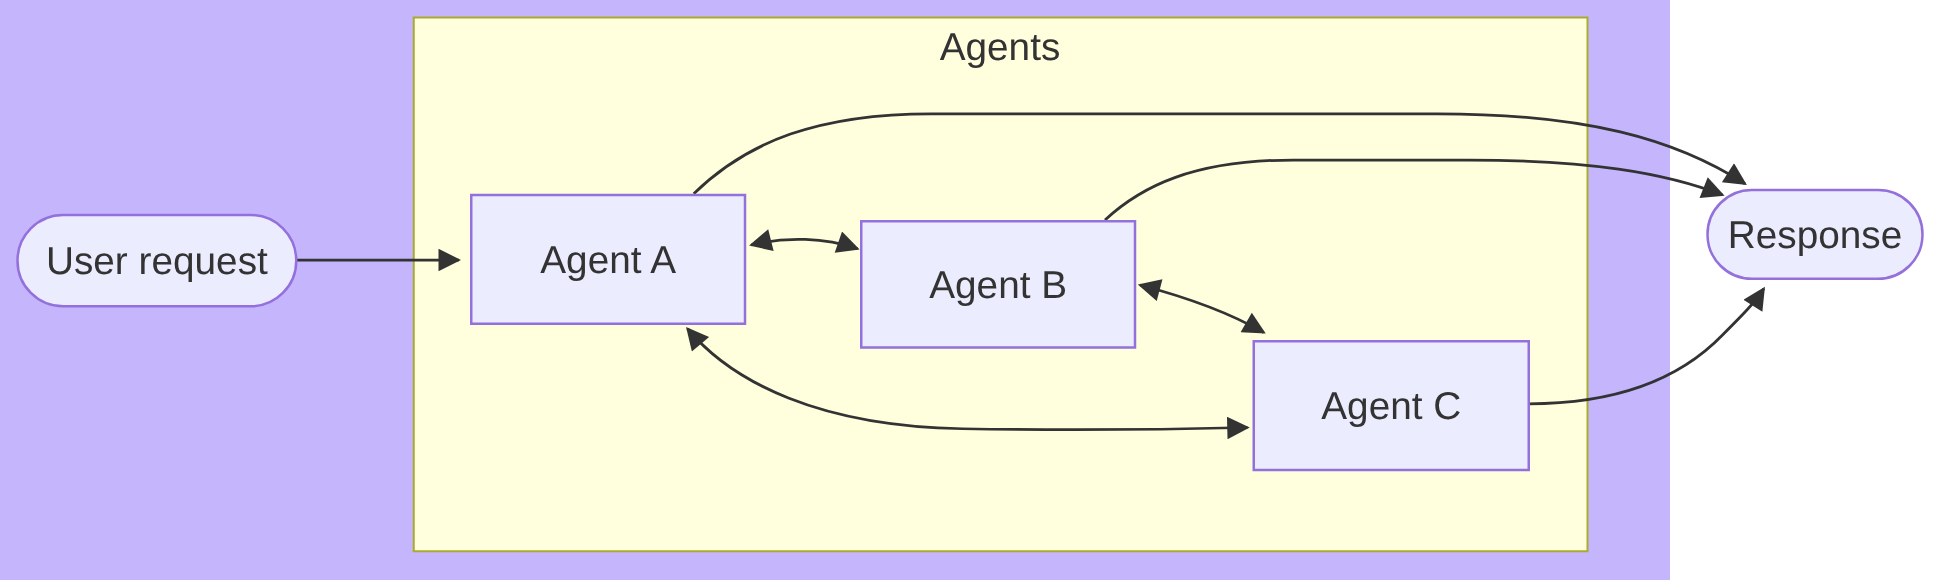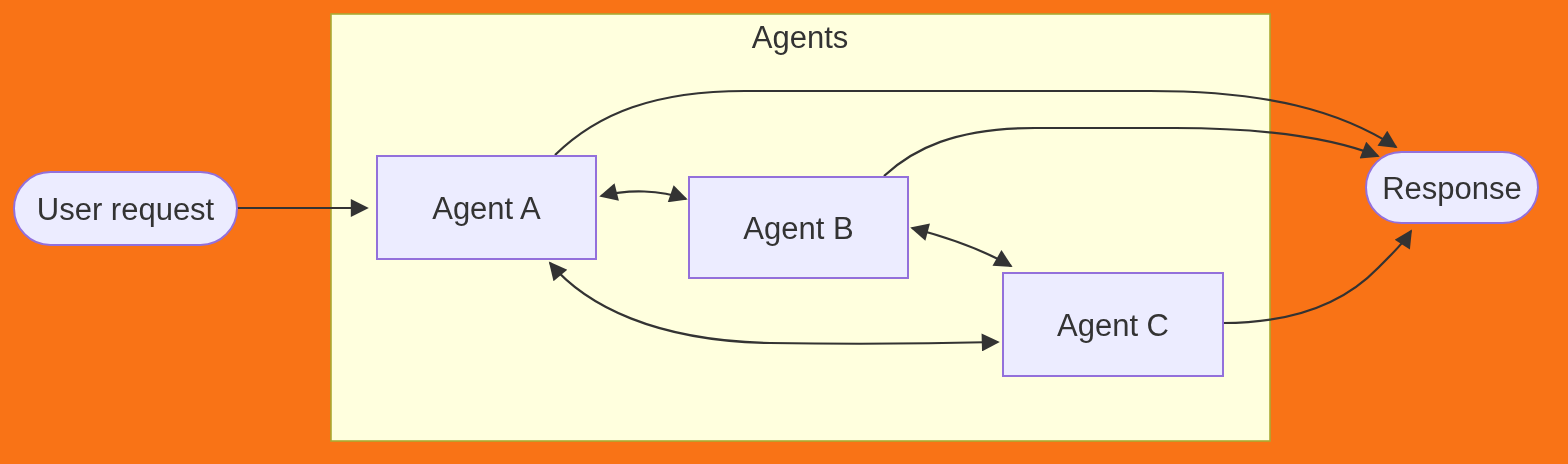--- a/index.html
+++ b/index.html
@@ -2,23 +2,23 @@
 <html><head>
 <meta charset="utf-8">
 <style>
   html, body {
     margin: 0;
     padding: 0;
     background: #ffffff;
   }
   .canvas {
     position: relative;
-    width: 1568px;
+    width: 1336px;
     height: 464px;
-    background: #f97316;
+    background: #c4b5fd;
     font-family: "Liberation Sans", sans-serif;
   }
   svg { display: block; }
   .cluster-box {
     fill: #ffffde;
     stroke: #aaaa33;
     stroke-width: 1.6;
   }
   .cluster-title {
     fill: #333333;

